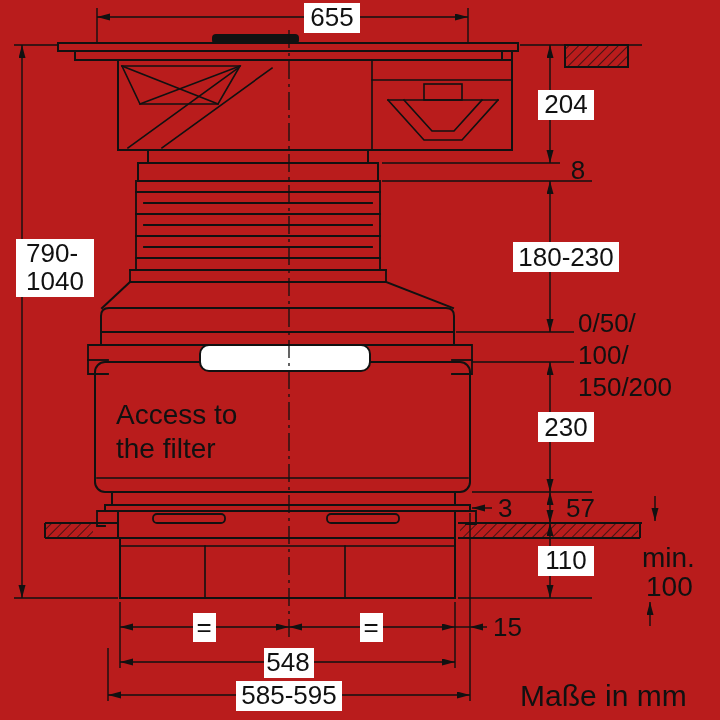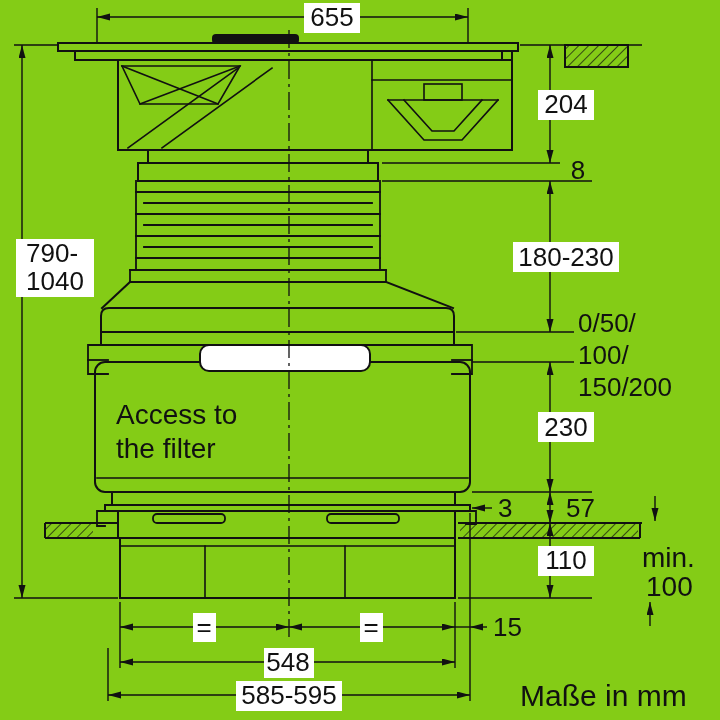--- a/index.html
+++ b/index.html
@@ -1,16 +1,16 @@
 <!DOCTYPE html>
 <html><head>
 <meta charset="utf-8">
 <style>
   html,body{margin:0;padding:0;background:#ffffff;}
-  .sheet{position:relative;width:720px;height:720px;background:#84cc16;overflow:hidden;}
+  .sheet{position:relative;width:720px;height:720px;background:#b91c1c;overflow:hidden;}
   .sheet svg{position:absolute;left:0;top:0;}
   text{font-family:"Liberation Sans","DejaVu Sans",sans-serif;fill:#111;}
   .dim-t{font-size:26px;}
   .big-t{font-size:28px;}
   .note-t{font-size:30px;}
 </style>
 </head>
 <body>
 
 <div class="sheet">

